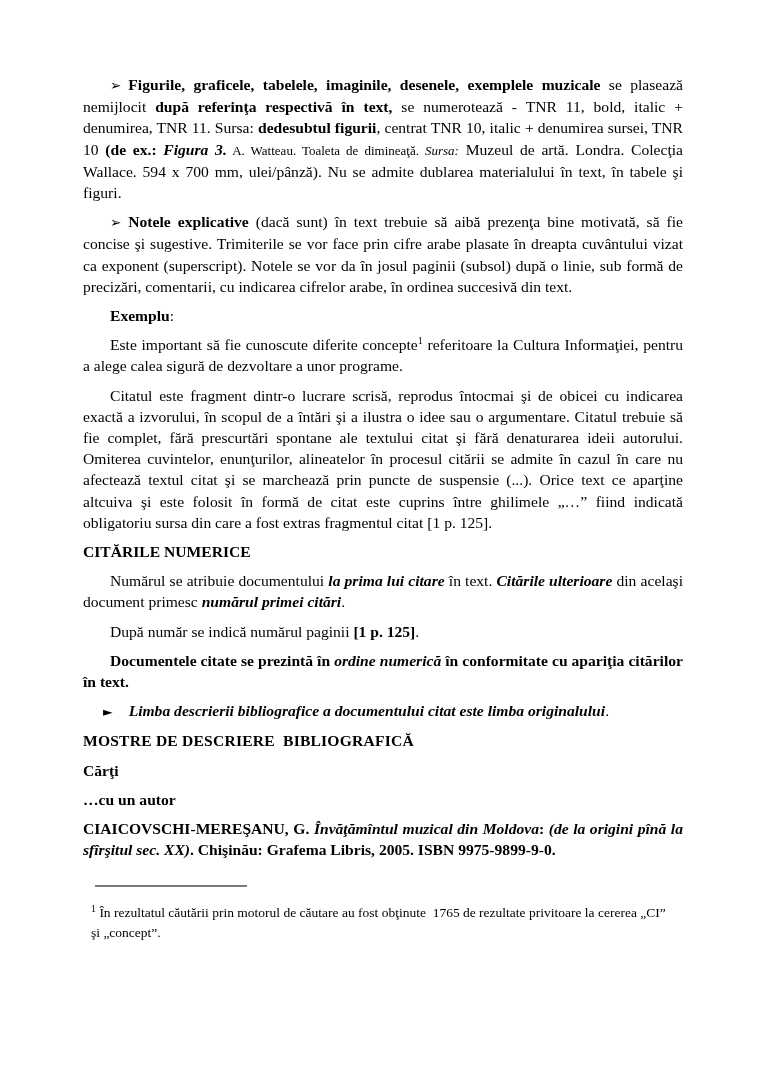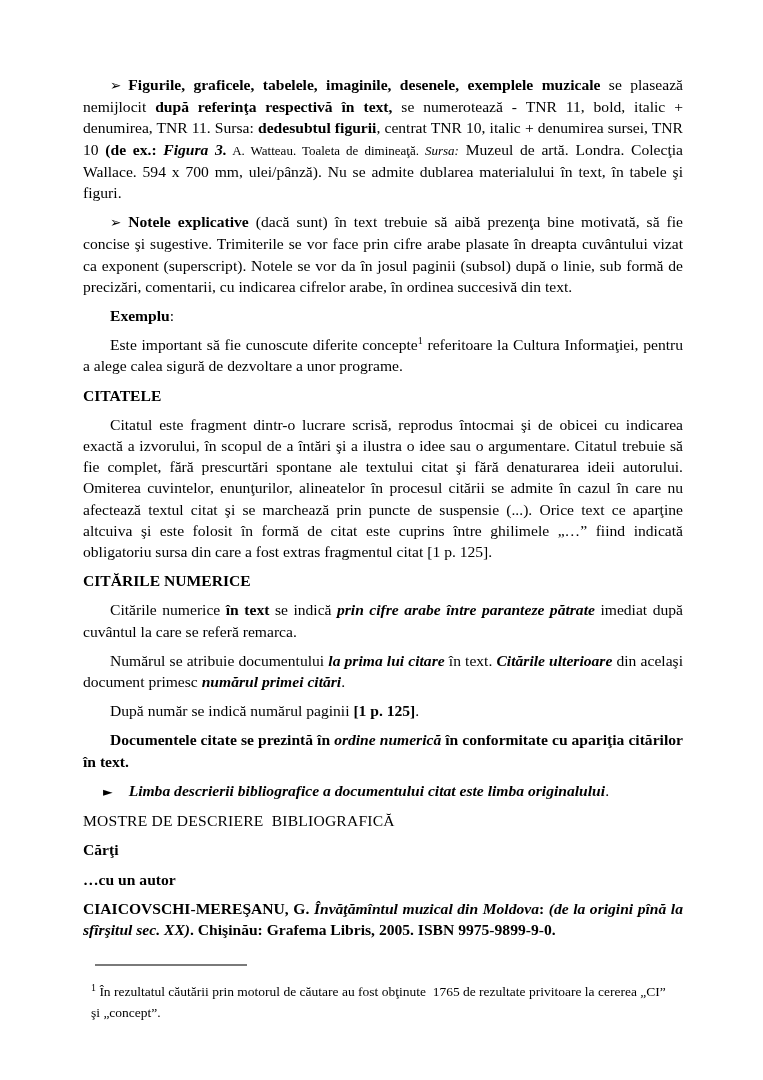--- a/index.html
+++ b/index.html
@@ -39,21 +39,21 @@
   .h-section {
     margin: 11px 0 12px;
     text-align: center;
     font-weight: 700;
     font-size: 15.8px;
     white-space: pre-wrap;
   }
   .h-mostre {
     margin: 15px 0 0;
     text-align: center;
-    font-weight: 400;
+    font-weight: 700;
     font-size: 17.5px;
     white-space: pre-wrap;
     letter-spacing: 0.2px;
   }
   .h-carti { margin: 15px 0 0; font-weight: 700; font-size: 17px; }
   .h-autor { margin: 20px 0 0; font-weight: 700; font-size: 15.6px; }
   .sp-before-doc  { margin-top: 22px; }
   .sp-before-lim  { margin-top: 19px; text-indent: 20px; }
   .sp-before-cit  { margin-top: 18px; font-weight: bold; }
   sup { font-size: 10px; vertical-align: super; line-height: 0; }
@@ -77,28 +77,26 @@
 <div class="page">
 
   <p class="body indent"><span class="bullet">➢</span><span class="b">Figurile, graficele, tabelele, imaginile, desenele, exemplele muzicale</span><span> se plasează nemijlocit </span><span class="b">după referinţa respectivă în text,</span><span>  se numerotează - TNR 11, bold, italic + denumirea, TNR 11. Sursa: </span><span class="b">dedesubtul figurii</span><span>, centrat TNR 10, italic + denumirea sursei, TNR 10 </span><span class="b">(de ex.: </span><span class="bi">Figura 3.</span><span class="small"> A. Watteau. Toaleta de dimineaţă. </span><span class="small-i">Sursa:</span><span> Muzeul de artă. Londra. Colecţia Wallace. 594 x 700 mm, ulei/pânză). Nu se admite dublarea materialului în text, în tabele şi figuri.</span></p>
 
   <p class="body indent"><span class="bullet">➢</span><span class="b">Notele explicative</span><span> (dacă sunt) în text trebuie să aibă prezenţa bine motivată, să fie concise şi sugestive. Trimiterile se vor face prin cifre arabe plasate în dreapta cuvântului vizat ca exponent (superscript). Notele se vor da în josul paginii (subsol) după o linie, sub formă de precizări, comentarii, cu indicarea cifrelor arabe, în ordinea succesivă din text.</span></p>
 
   <p class="body indent"><span class="b">Exemplu</span><span>:</span></p>
 
   <p class="body indent"><span>Este important să fie cunoscute diferite concepte</span><sup>1</sup><span> referitoare la Cultura Informaţiei, pentru a alege calea sigură de dezvoltare a unor programe.</span></p>
 
-  <p class="body h-section">CITATELE</p>
 
   <p class="body indent"><span>Citatul este fragment dintr-o lucrare scrisă, reprodus întocmai şi de obicei cu indicarea exactă a izvorului, în scopul de a întări şi a ilustra o idee sau o argumentare. Citatul trebuie să fie complet, fără prescurtări spontane ale textului citat şi fără denaturarea ideii autorului. Omiterea cuvintelor, enunţurilor, alineatelor în procesul citării se admite în cazul în care nu afectează textul citat şi se marchează prin puncte de suspensie (...). Orice text ce aparţine altcuiva şi este folosit în formă de citat este cuprins între ghilimele „…” fiind indicată obligatoriu sursa din care a fost extras fragmentul citat [1 p. 125].</span></p>
 
   <p class="body h-section">CITĂRILE NUMERICE</p>
 
 
-  <p class="body indent"><span>Citările numerice </span><span class="b">în text</span><span> se indică </span><span class="bi">prin cifre arabe între paranteze pătrate</span><span> imediat după cuvântul la care se referă remarca.</span></p>
 
   <p class="body indent"><span>Numărul se atribuie documentului </span><span class="bi">la prima lui citare</span><span> în text. </span><span class="bi">Citările ulterioare</span><span> din acelaşi document primesc </span><span class="bi">numărul primei citări</span><span>.</span></p>
 
   <p class="body indent"><span>După număr se indică numărul paginii </span><span class="b">[1 p. 125]</span><span>.</span></p>
 
 
   <p class="body indent sp-before-doc"><span class="b">Documentele citate se prezintă în </span><span class="bi">ordine numerică</span><span class="b"> în conformitate cu apariţia citărilor în text.</span></p>
 
   <p class="body sp-before-lim"><span class="tri">►</span><span class="bi">Limba descrierii bibliografice a documentului citat este limba originalului</span><span>.</span></p>
 

